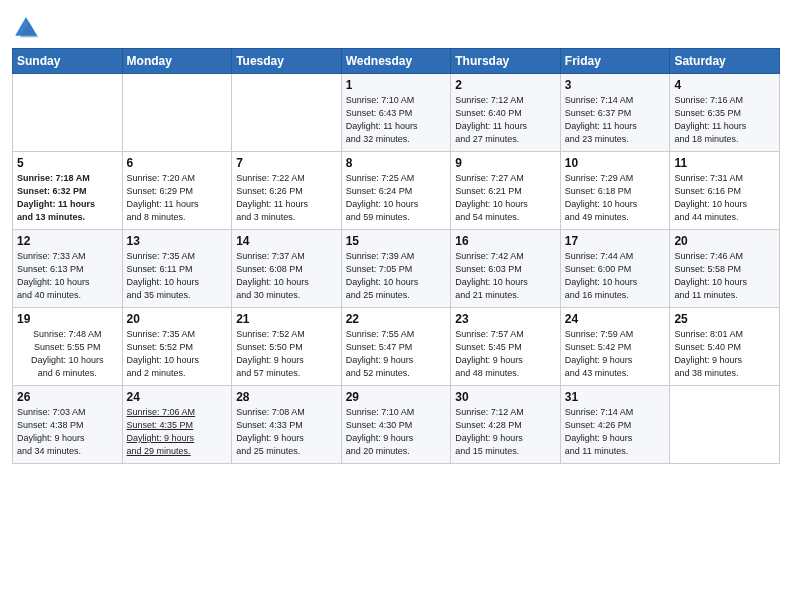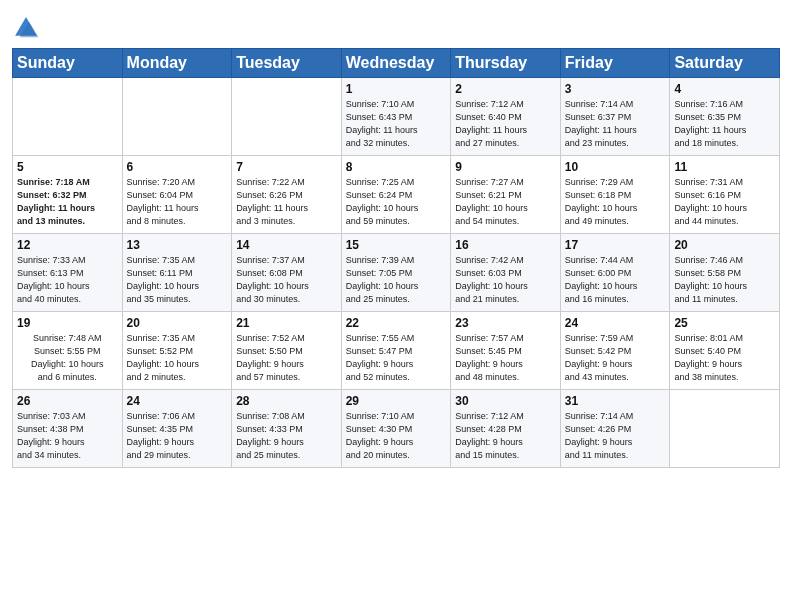--- a/index.html
+++ b/index.html
@@ -54,21 +54,21 @@
       margin-top: 2px;
     }
     table {
       width: 100%;
       border-collapse: collapse;
       table-layout: fixed;
     }
     thead tr th {
       background-color: #2e6db4;
       color: #fff;
-      font-size: 16px;
+      font-size: 12px;
       font-weight: bold;
       padding: 5px 4px;
       text-align: left;
       border: 1px solid #2058a0;
     }
     tbody tr td {
       border: 1px solid #ccc;
       vertical-align: top;
       padding: 4px 4px 4px 4px;
       font-size: 9.5px;
@@ -170,21 +170,21 @@
           <td>
             <span class="day-number">5</span>
             <div class="day-info" style="white-space: pre-line; font-weight: bold;">Sunrise: 7:18 AM
 Sunset: 6:32 PM
 Daylight: 11 hours
 and 13 minutes.</div>
           </td>
           <td>
             <span class="day-number">6</span>
             <div class="day-info" style="white-space: pre-line;">Sunrise: 7:20 AM
-Sunset: 6:04 PM
+Sunset: 6:29 PM
 Daylight: 11 hours
 and 8 minutes.</div>
           </td>
           <td>
             <span class="day-number">7</span>
             <div class="day-info" style="white-space: pre-line;">Sunrise: 7:22 AM
 Sunset: 6:26 PM
 Daylight: 11 hours
 and 3 minutes.</div>
           </td>
@@ -322,21 +322,21 @@
         <tr>
           <td>
             <span class="day-number">26</span>
             <div class="day-info" style="white-space: pre-line;">Sunrise: 7:03 AM
 Sunset: 4:38 PM
 Daylight: 9 hours
 and 34 minutes.</div>
           </td>
           <td>
             <span class="day-number">24</span>
-            <div class="day-info" style="white-space: pre-line;">Sunrise: 7:06 AM
+            <div class="day-info" style="white-space: pre-line; text-decoration: underline;">Sunrise: 7:06 AM
 Sunset: 4:35 PM
 Daylight: 9 hours
 and 29 minutes.</div>
           </td>
           <td>
             <span class="day-number">28</span>
             <div class="day-info" style="white-space: pre-line;">Sunrise: 7:08 AM
 Sunset: 4:33 PM
 Daylight: 9 hours
 and 25 minutes.</div>

